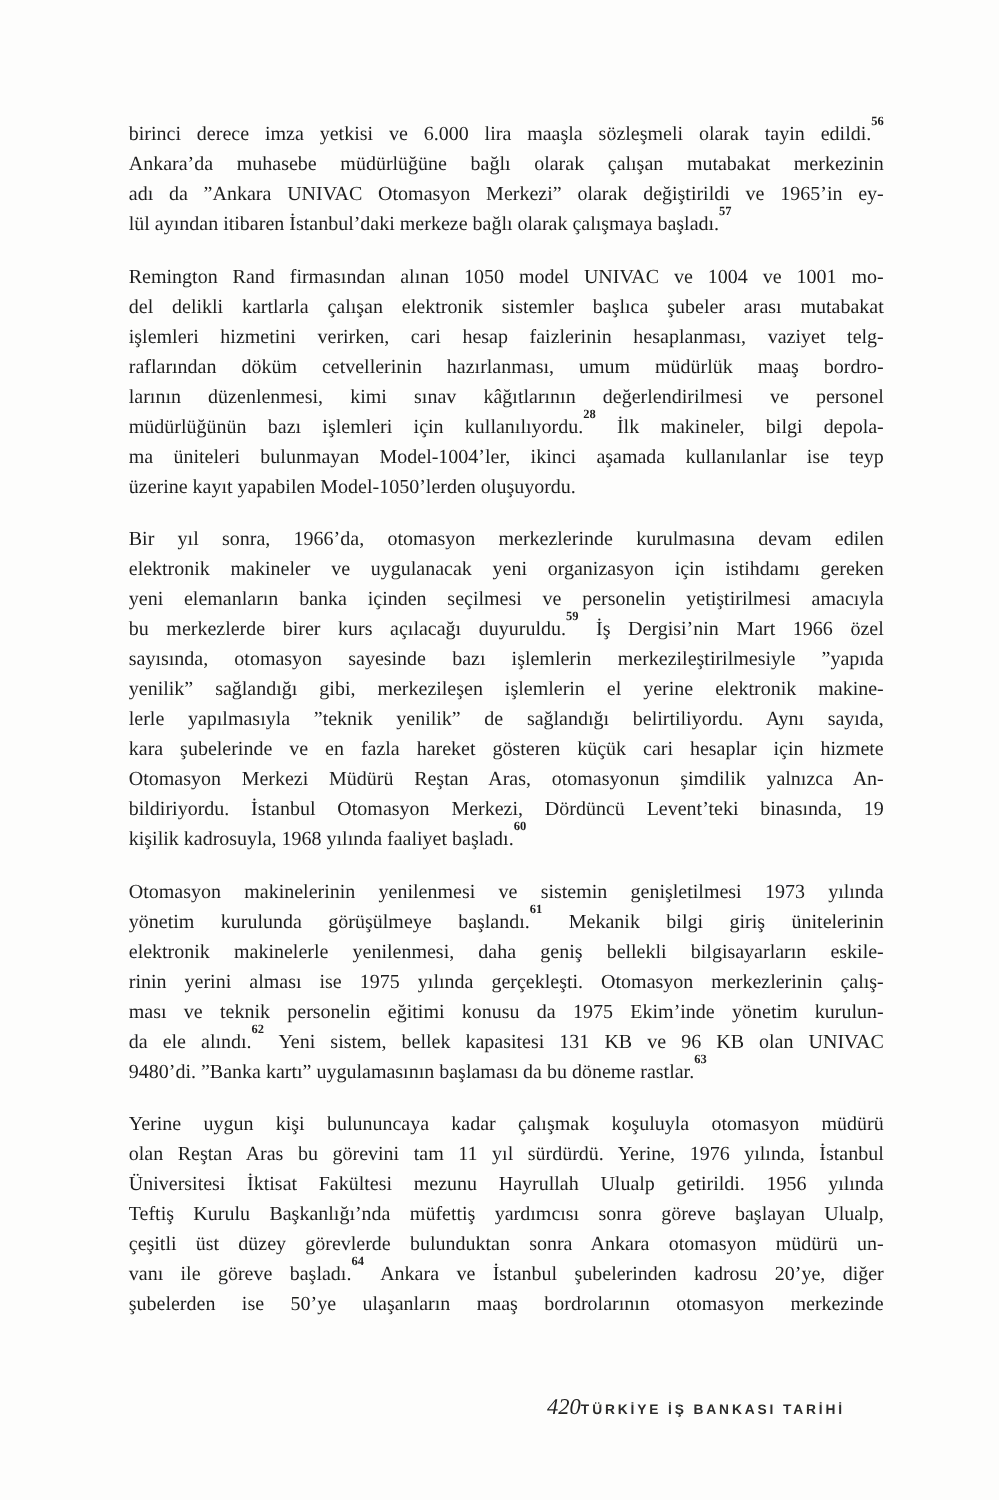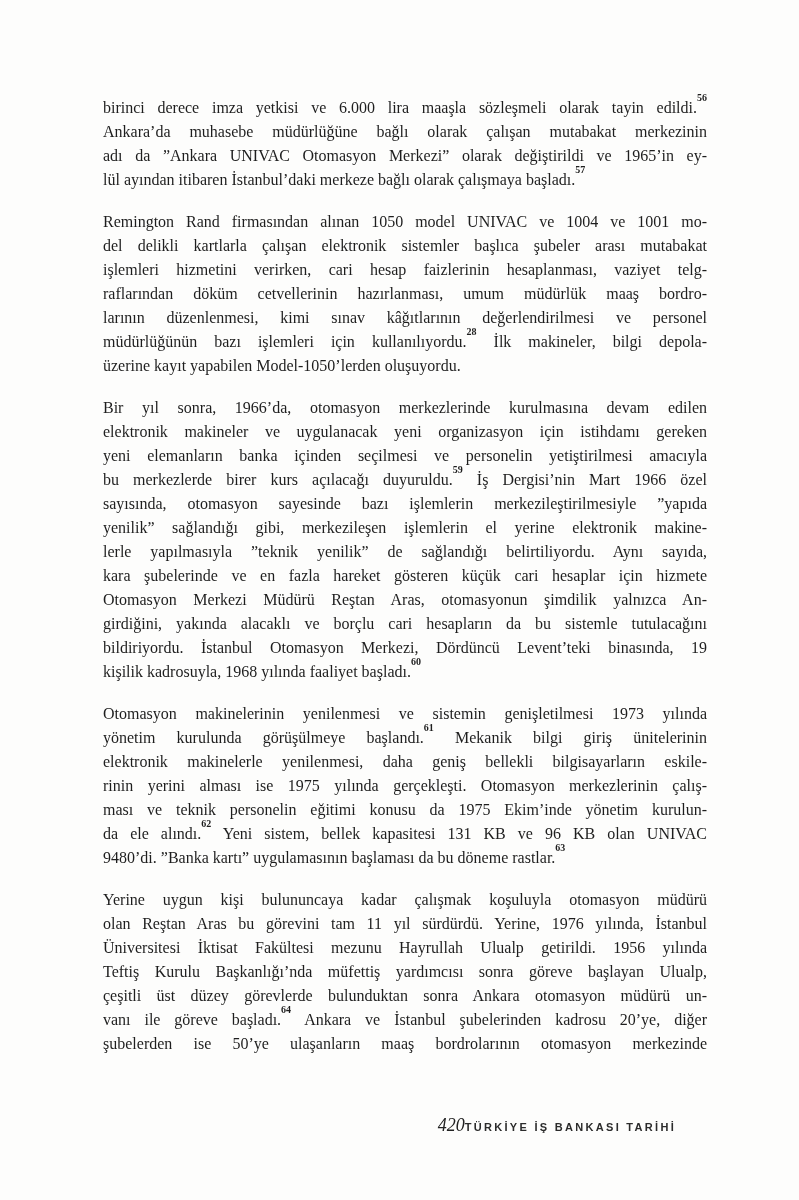--- a/index.html
+++ b/index.html
@@ -72,33 +72,33 @@
         <div class="line just"><span>adı da ”Ankara UNIVAC Otomasyon Merkezi” olarak değiştirildi ve 1965’in ey-</span></div>
         <div class="line"><span>lül ayından itibaren İstanbul’daki merkeze bağlı olarak çalışmaya başladı.</span><sup class="fn">57</sup></div>
       </div>
       <div class="para">
         <div class="line just"><span class="it">Remington Rand</span><span> firmasından alınan 1050 model UNIVAC ve 1004 ve 1001 mo-</span></div>
         <div class="line just"><span>del delikli kartlarla çalışan elektronik sistemler başlıca şubeler arası mutabakat</span></div>
         <div class="line just"><span>işlemleri hizmetini verirken, cari hesap faizlerinin hesaplanması, vaziyet telg-</span></div>
         <div class="line just"><span>raflarından döküm cetvellerinin hazırlanması, umum müdürlük maaş bordro-</span></div>
         <div class="line just"><span>larının düzenlenmesi, kimi sınav kâğıtlarının değerlendirilmesi ve personel</span></div>
         <div class="line just"><span>müdürlüğünün bazı işlemleri için kullanılıyordu.</span><sup class="fn">28</sup><span> İlk makineler, bilgi depola-</span></div>
+        <div class="line just"><span>ma üniteleri bulunmayan Model-1004’ler, ikinci aşamada kullanılanlar ise teyp</span></div>
         <div class="line"><span>üzerine kayıt yapabilen Model-1050’lerden oluşuyordu.</span></div>
       </div>
       <div class="para">
         <div class="line just"><span>Bir yıl sonra, 1966’da, otomasyon merkezlerinde kurulmasına devam edilen</span></div>
         <div class="line just"><span>elektronik makineler ve uygulanacak yeni organizasyon için istihdamı gereken</span></div>
         <div class="line just"><span>yeni elemanların banka içinden seçilmesi ve personelin yetiştirilmesi amacıyla</span></div>
         <div class="line just"><span>bu merkezlerde birer kurs açılacağı duyuruldu.</span><sup class="fn">59</sup><span> </span><span class="it">İş Dergisi</span><span>’nin Mart 1966 özel</span></div>
         <div class="line just"><span>sayısında, otomasyon sayesinde bazı işlemlerin merkezileştirilmesiyle ”yapıda</span></div>
         <div class="line just"><span>yenilik” sağlandığı gibi, merkezileşen işlemlerin el yerine elektronik makine-</span></div>
         <div class="line just"><span>lerle yapılmasıyla ”teknik yenilik” de sağlandığı belirtiliyordu. Aynı sayıda,</span></div>
         <div class="line just"><span>kara şubelerinde ve en fazla hareket gösteren küçük cari hesaplar için hizmete</span></div>
         <div class="line just"><span>Otomasyon Merkezi Müdürü Reştan Aras, otomasyonun şimdilik yalnızca An-</span></div>
-        <div class="line just"><span>girdiğini, yakında alacaklı ve borçlu cari hesapların da bu sistemle tutulacağını</span></div>
         <div class="line just"><span>bildiriyordu. İstanbul Otomasyon Merkezi, Dördüncü Levent’teki binasında, 19</span></div>
         <div class="line"><span>kişilik kadrosuyla, 1968 yılında faaliyet başladı.</span><sup class="fn">60</sup></div>
       </div>
       <div class="para">
         <div class="line just"><span>Otomasyon makinelerinin yenilenmesi ve sistemin genişletilmesi 1973 yılında</span></div>
         <div class="line just"><span>yönetim kurulunda görüşülmeye başlandı.</span><sup class="fn">61</sup><span> Mekanik bilgi giriş ünitelerinin</span></div>
         <div class="line just"><span>elektronik makinelerle yenilenmesi, daha geniş bellekli bilgisayarların eskile-</span></div>
         <div class="line just"><span>rinin yerini alması ise 1975 yılında gerçekleşti. Otomasyon merkezlerinin çalış-</span></div>
         <div class="line just"><span>ması ve teknik personelin eğitimi konusu da 1975 Ekim’inde yönetim kurulun-</span></div>
         <div class="line just"><span>da ele alındı.</span><sup class="fn">62</sup><span> Yeni sistem, bellek kapasitesi 131 KB ve 96 KB olan UNIVAC</span></div>

